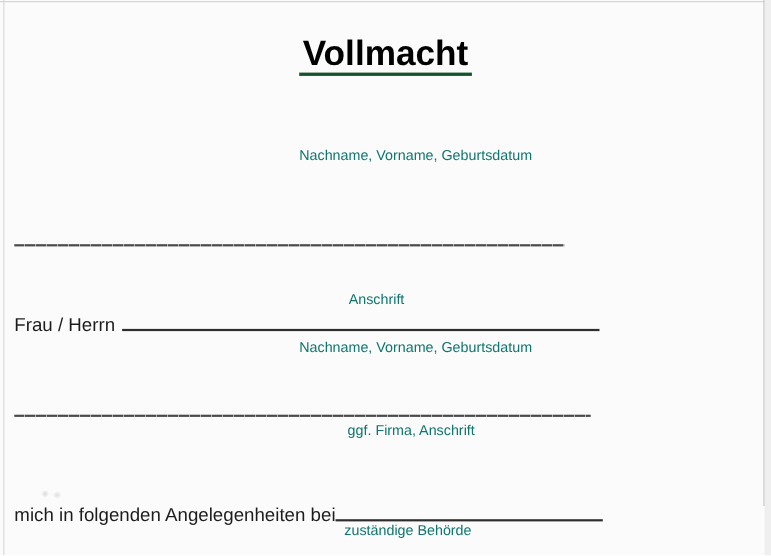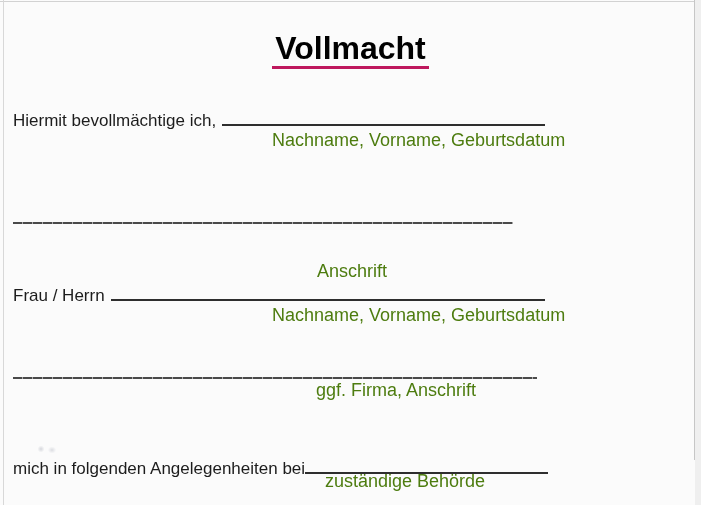--- a/index.html
+++ b/index.html
@@ -33,21 +33,21 @@
     position: absolute;
     left: 0; right: 0; top: 30px;
     text-align: center;
   }
   .title {
     display: inline-block;
     font-size: 32px;
     font-weight: bold;
     line-height: 36px;
     color: #000;
-    border-bottom: 3px solid #be185d;
+    border-bottom: 3px solid #14532d;
     padding: 0 3px;
   }
 
   .row {
     position: absolute;
     display: flex;
     align-items: baseline;
     font-size: 17px;
     line-height: 20px;
     white-space: nowrap;
@@ -66,30 +66,30 @@
   .rule {
     position: absolute;
     height: 2px;
     background: repeating-linear-gradient(to right, var(--rule-gray) 0px, var(--rule-gray) 9px, #a8a8a8 9px, #a8a8a8 10px);
   }
   .rule2 { left: 13px; top: 222px; width: 500px; }
   .rule4 { left: 13px; top: 377px; width: 524px; }
 
   .hint {
     position: absolute;
-    font-size: 18px;
+    font-size: 13px;
     line-height: 15px;
-    color: #4d7c0f;
+    color: #0f766e;
     white-space: nowrap;
   }
   .hint1 { left: 272px; top: 133px; }
   .hint2 { left: 317px; top: 225px; margin-top: 39px; }
   .hint3 { left: 272px; top: 308px; }
   .hint4 { left: 268px; top: 383px; margin-left: 48px; }
-  .hint5 { left: 325px; top: 474px; }
+  .hint5 { left: 313px; top: 474px; }
 
   
   .artifact {
     position: absolute;
     left: 36px; top: 444px;
     width: 24px; height: 11px;
     background:
       radial-gradient(ellipse 5px 5px at 5px 5px, #b7bac4 0%, rgba(183,186,196,0) 70%),
       radial-gradient(ellipse 6px 5px at 16px 6px, #c3c6ce 0%, rgba(195,198,206,0) 70%);
     opacity: 0.55;
@@ -103,24 +103,20 @@
 
   <div class="edge-top"></div>
   <div class="edge-left"></div>
   <div class="edge-right-strip"></div>
   <div class="edge-right"></div>
 
   <div class="title-wrap">
     <span class="title">Vollmacht</span>
   </div>
 
-  <div class="row row1">
-    <span>Hiermit bevollmächtige ich,</span>
-    <span class="fill gap"></span>
-  </div>
   <div class="hint hint1">Nachname, Vorname, Geburtsdatum</div>
 
   <div class="rule rule2"></div>
   <div class="hint hint2">Anschrift</div>
 
   <div class="row row3">
     <span>Frau / Herrn</span>
     <span class="fill gap"></span>
   </div>
   <div class="hint hint3">Nachname, Vorname, Geburtsdatum</div>

